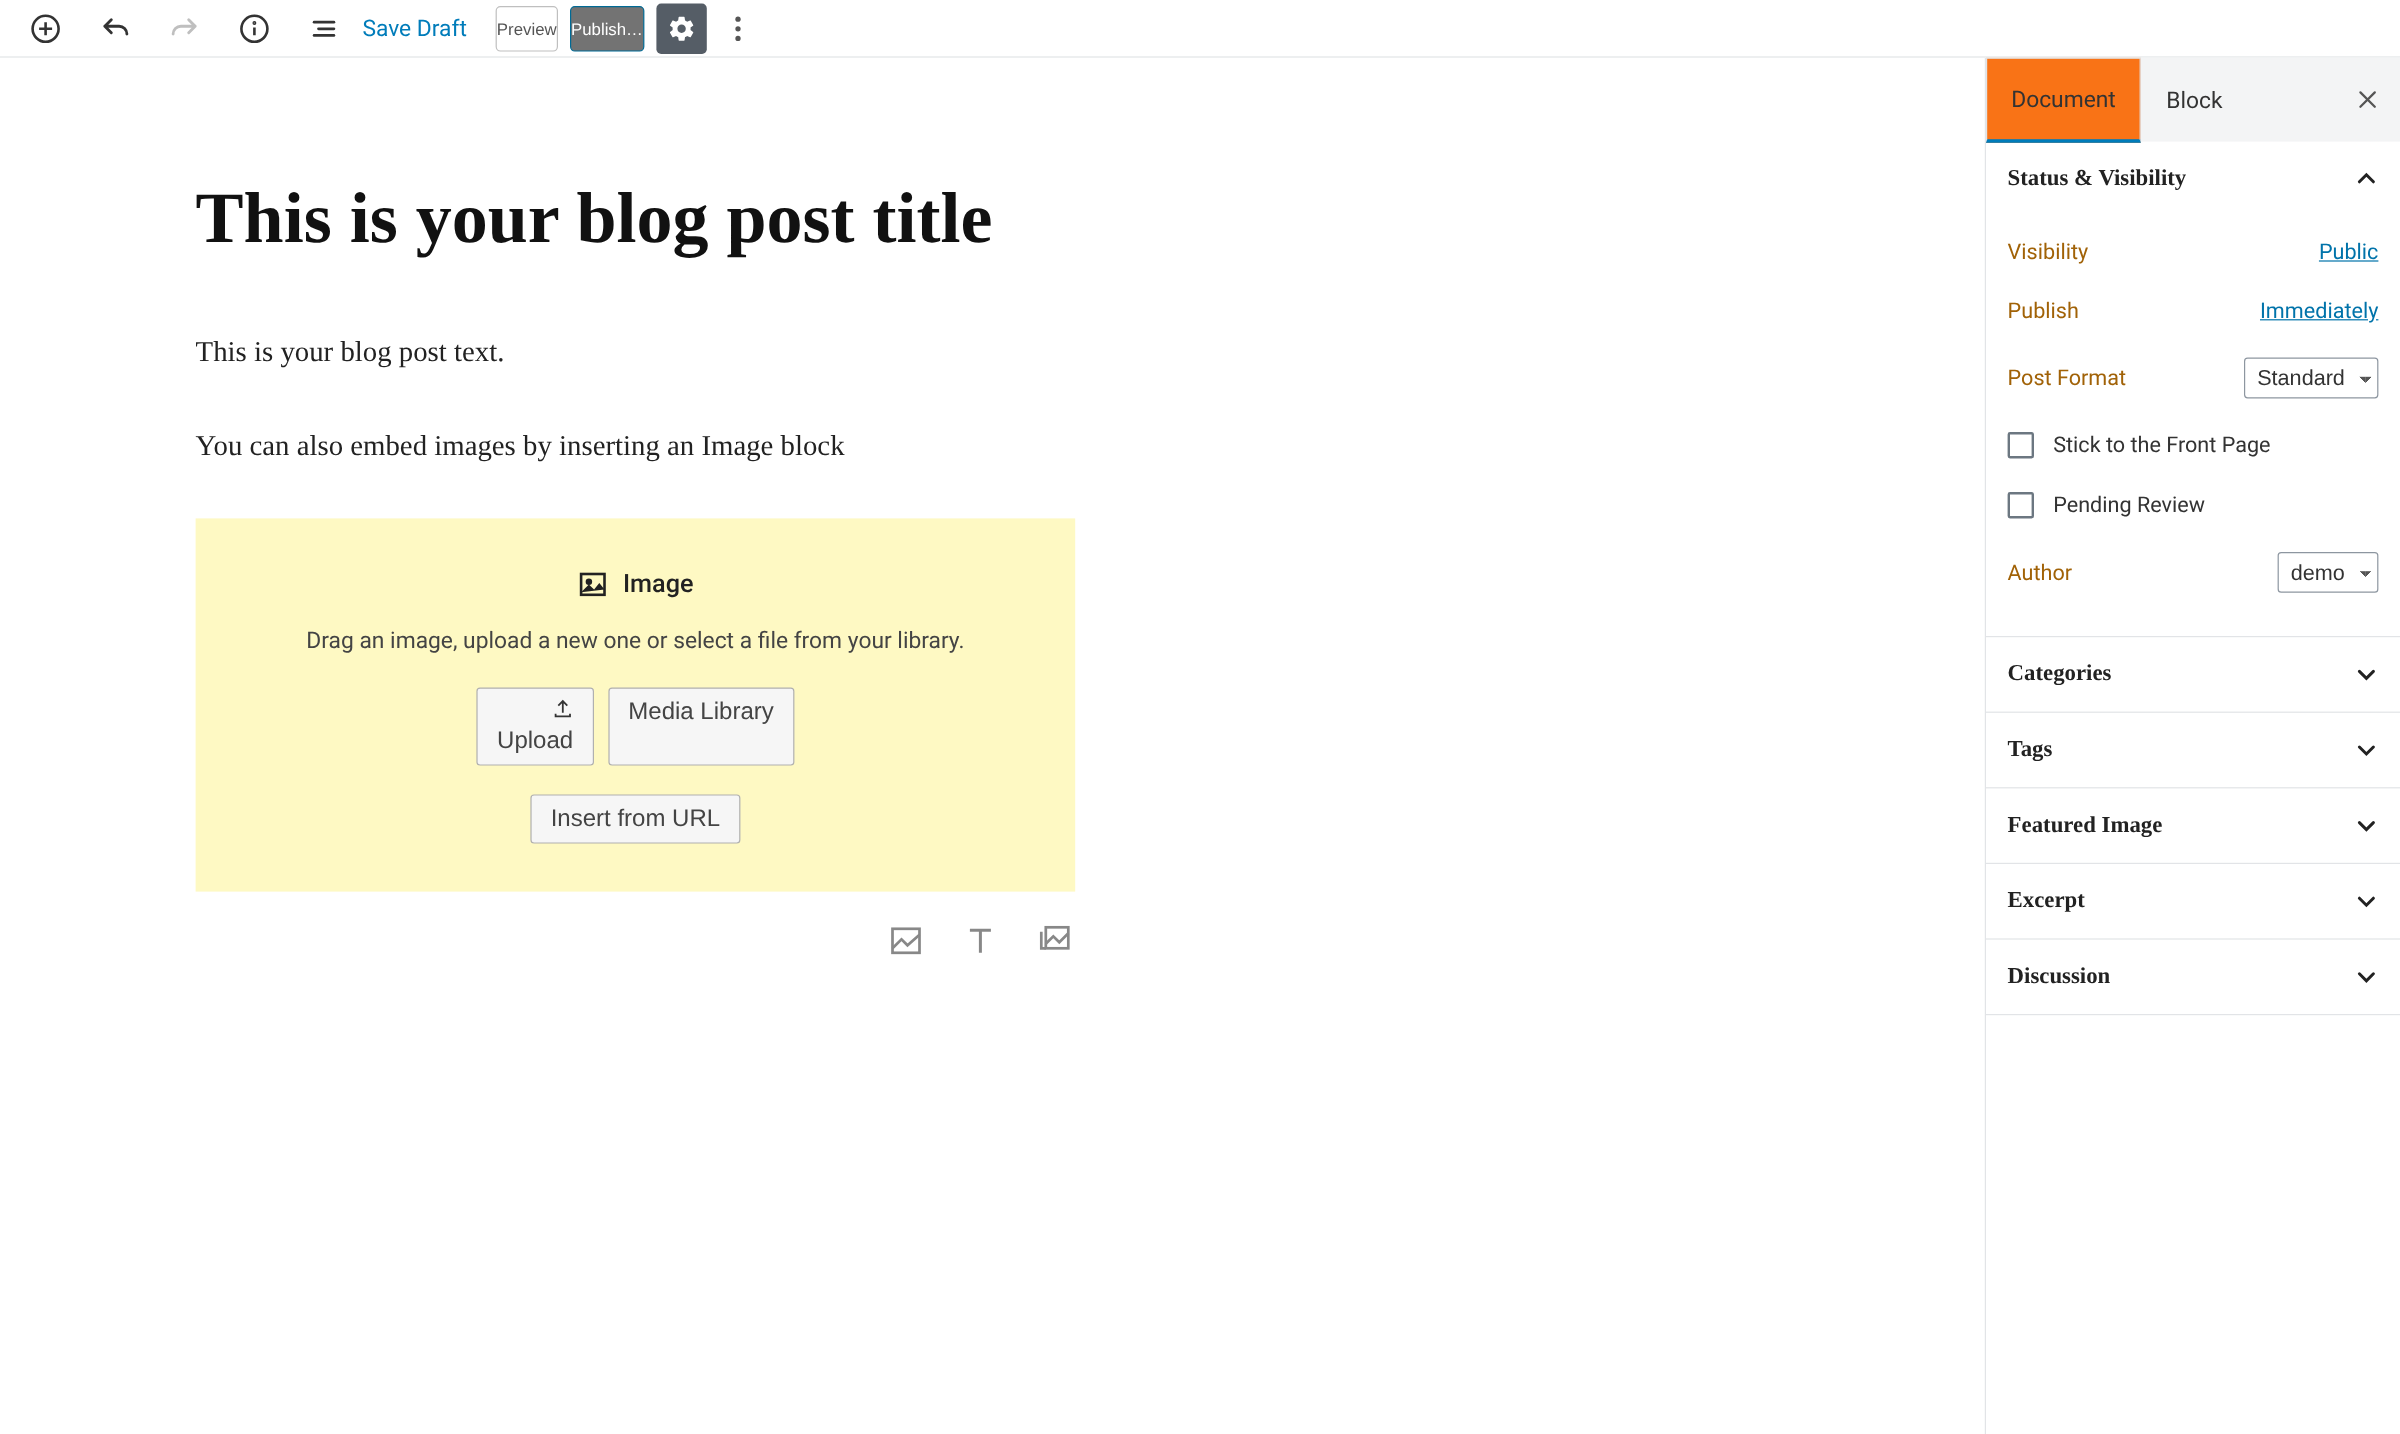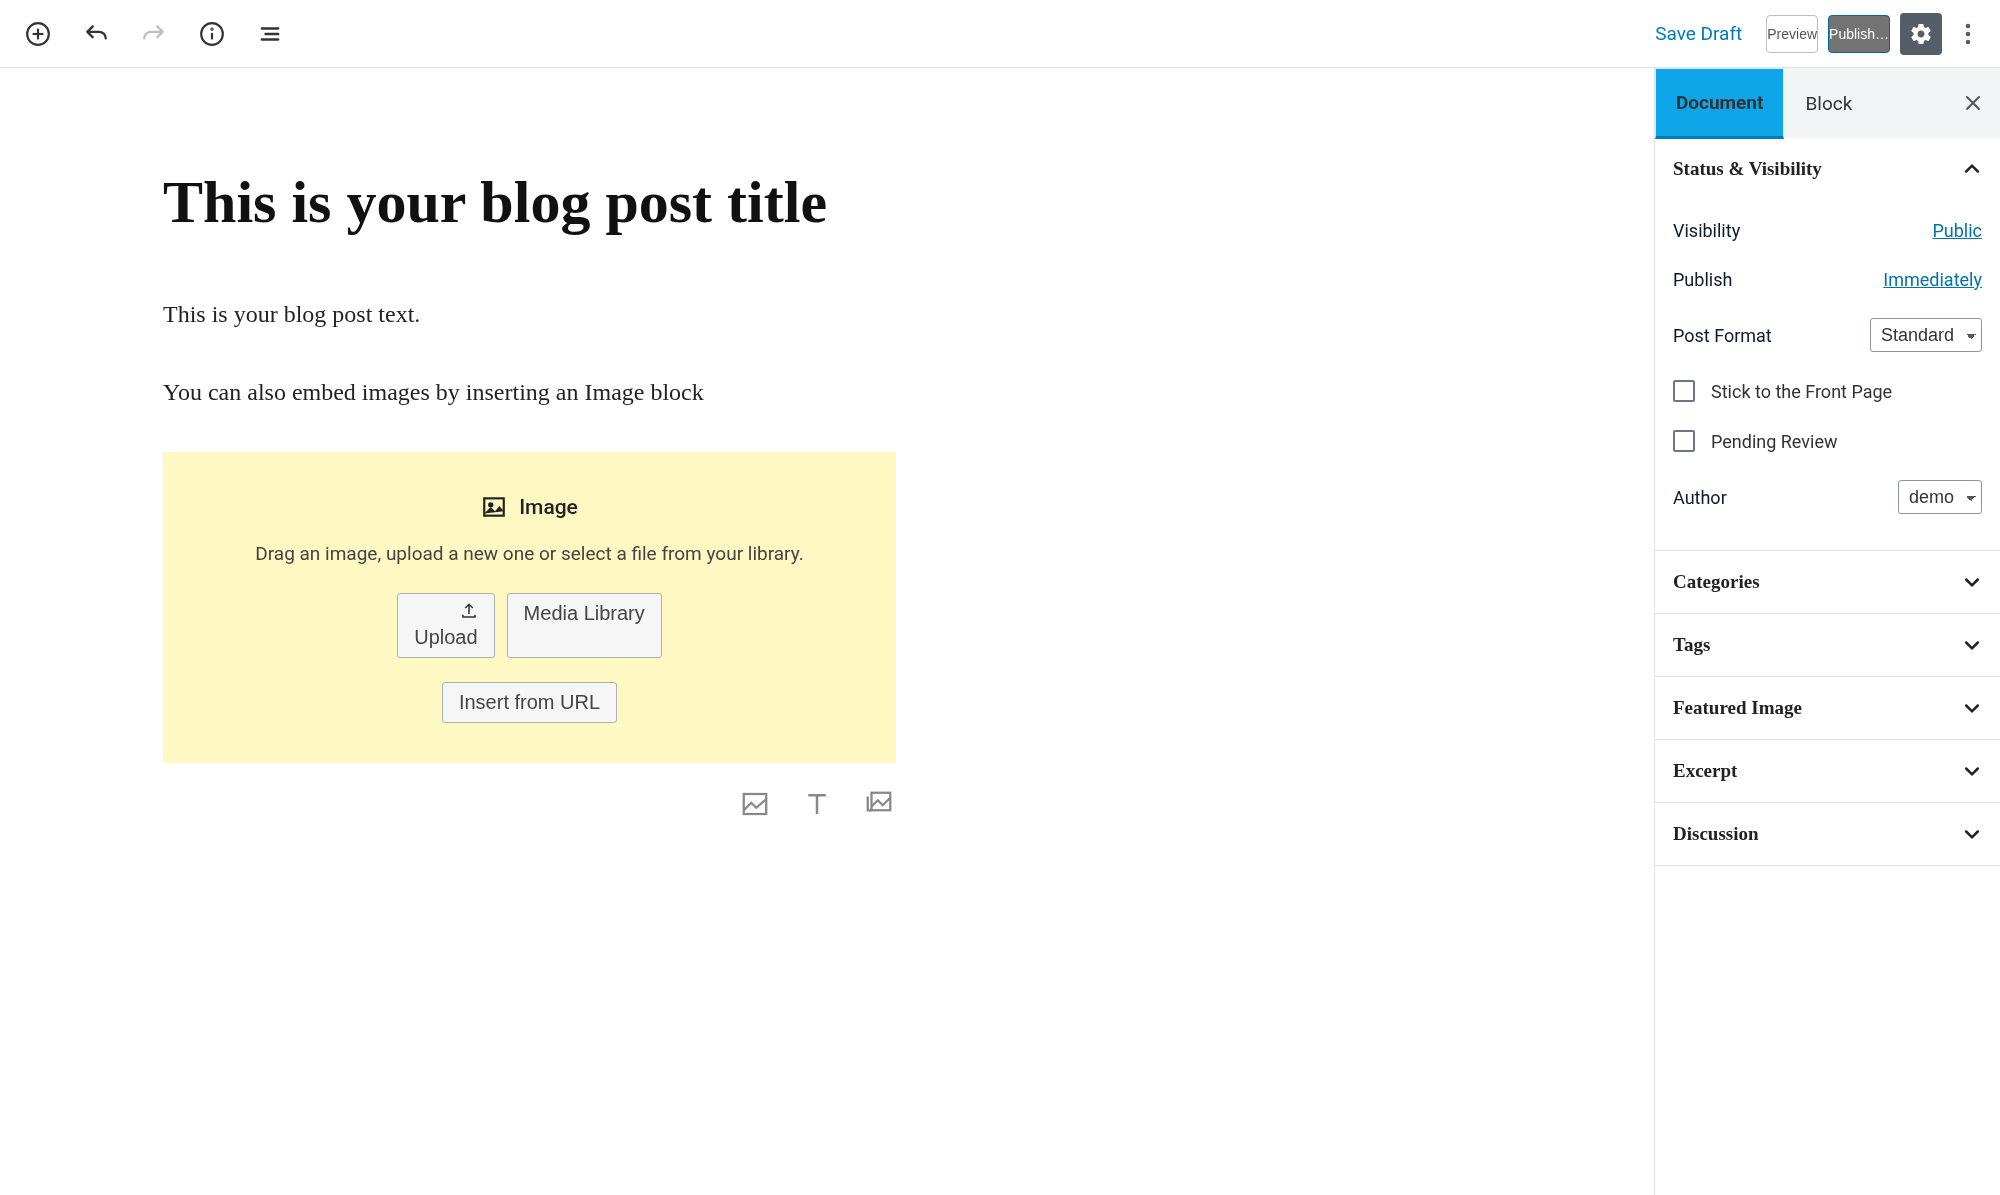--- a/index.html
+++ b/index.html
@@ -1,20 +1,20 @@
 <!DOCTYPE html>
 <html><head>
 <meta charset="utf-8">
 <style>
   * { box-sizing: border-box; margin: 0; padding: 0; }
   html, body { height: 100%; width: 100%; font-family: -apple-system, BlinkMacSystemFont, "Segoe UI", Roboto, sans-serif; color: #111; }
   body { display: flex; flex-direction: column; }
 
   
-  .topbar { height: 68px; border-bottom: 1px solid #e2e4e7; display: flex; align-items: center; justify-content: space-between; padding: 0 16px; }
+  .topbar { height: 48px; border-bottom: 1px solid #e2e4e7; display: flex; align-items: center; justify-content: flex-start; padding: 0 16px; }
   .topbar-left { display: flex; align-items: center; gap: 22px; padding-left: 4px; }
   .icon-btn { width: 36px; height: 36px; display: flex; align-items: center; justify-content: center; color: #333; cursor: pointer; border-radius: 4px; }
   .icon-btn.disabled { color: #bfbfbf; cursor: default; }
   .topbar-right { display: flex; align-items: center; gap: 10px; }
   .save-draft { color: #007cba; font-size: 19px; padding: 8px 14px; cursor: pointer; }
   .btn { font-size: 14px; padding: 10px 0; border-radius: 4px; border: 1px solid #bfbfbf; background: #fff; cursor: pointer; }
   .btn-secondary { color: #555; }
   .btn-primary { background: #737373; border-color: #006a95; color: #fff; font-weight: 500; }
   .settings-btn { width: 42px; height: 42px; border-radius: 4px; background: #555d66; color: #fff; display: flex; align-items: center; justify-content: center; cursor: pointer; }
   .more-btn { width: 32px; height: 42px; display: flex; align-items: center; justify-content: center; color: #555; cursor: pointer; }
@@ -36,30 +36,30 @@
   .small-btn { font-size: 20px; padding: 8px 16px; border: 1px solid #b0b0b0; background: #f6f6f6; color: #444; border-radius: 3px; cursor: pointer; display: inline-flex; align-items: flex-end; gap: 6px; flex-direction: column; }
 
   
   .inserter-row { display: flex; gap: 30px; justify-content: flex-end; padding: 26px 0 0 0; margin-right: 0; }
   .inserter-icon { width: 32px; height: 32px; color: #888; cursor: pointer; }
 
   
   .sidebar { width: 346px; border-left: 1px solid #e2e4e7; display: flex; flex-direction: column; background: #fff; overflow-y: auto; }
   .tabs { display: flex; align-items: center; background: #f3f4f5; position: relative; }
   .tab { padding: 22px 20px; font-size: 19px; color: #333; cursor: pointer; border: 1px solid transparent; }
-  .tab.active { background: #0ea5e9; border: 1px solid #e2e4e7; border-bottom: 3px solid #007cba; font-weight: 700; margin-bottom: -1px; }
+  .tab.active { background: #f97316; border: 1px solid #e2e4e7; border-bottom: 3px solid #007cba; font-weight: 400; margin-bottom: -1px; }
   .tab-close { margin-left: auto; padding: 0 18px; font-size: 26px; color: #555; cursor: pointer; }
 
   .panel { border-bottom: 1px solid #e2e4e7; }
   .panel-header { display: flex; align-items: center; justify-content: space-between; padding: 20px 18px; cursor: pointer; }
   .panel-title { font-size: 19px; font-weight: 700; color: #222; font-family: Liberation Serif, serif; }
   .panel-body { padding: 6px 18px 22px; }
 
   .row { display: flex; align-items: center; justify-content: space-between; padding: 14px 0; font-size: 18px; color: #444; }
-  .row-label { color: #0f172a; }
+  .row-label { color: #a16207; }
   .link { color: #0073aa; text-decoration: underline; cursor: pointer; }
   .select { border: 1px solid #8d96a0; padding: 6px 26px 6px 10px; font-size: 18px; background: #fff; color: #333; border-radius: 3px; position: relative; appearance: none; background-image: linear-gradient(45deg, transparent 50%, #555 50%), linear-gradient(135deg, #555 50%, transparent 50%); background-position: right 10px top 55%, right 5px top 55%; background-size: 5px 5px, 5px 5px; background-repeat: no-repeat; }
 
   .check-row { display: flex; align-items: center; gap: 16px; padding: 14px 0; font-size: 18px; color: #333; }
   .checkbox { width: 22px; height: 22px; border: 2px solid #6c7781; border-radius: 2px; cursor: pointer; }
 
   svg { display: block; }
 </style>
 </head>
 <body>

